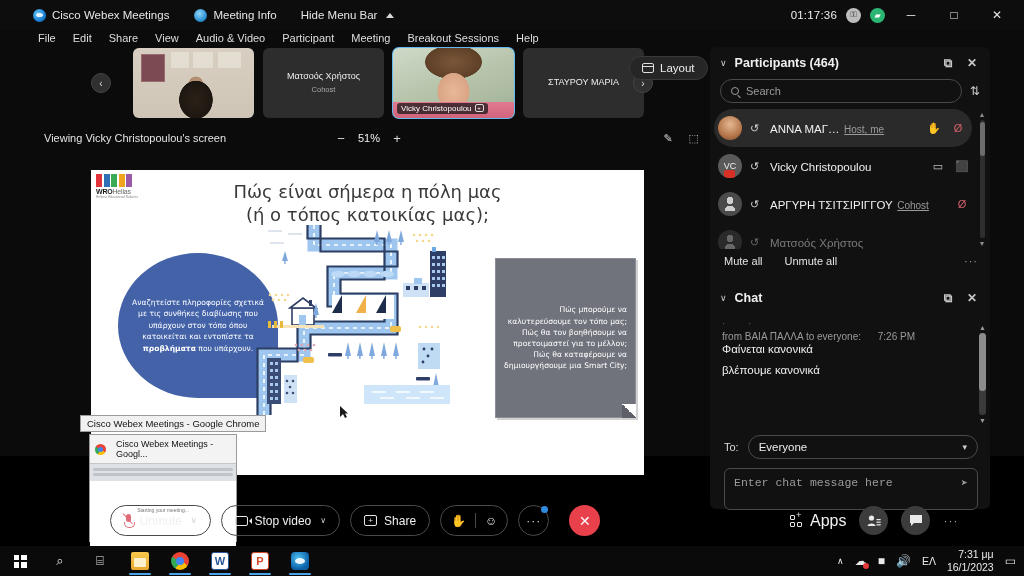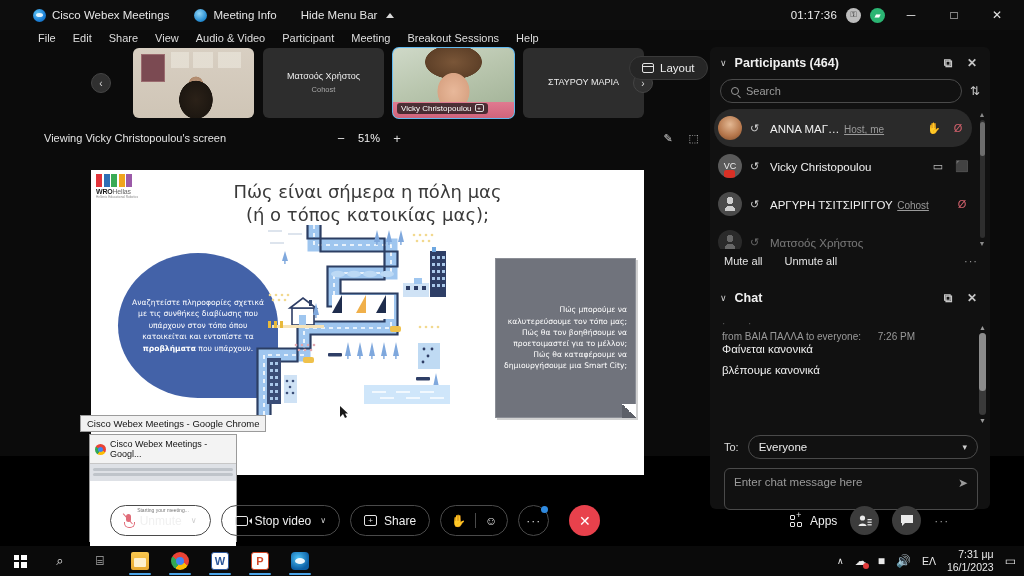--- a/index.html
+++ b/index.html
@@ -285,35 +285,35 @@
 
   .torow { display: flex; align-items: center; gap: 9px; padding: 6px 12px 0 14px; }
   .to-label { color: #dcdcdc; font-size: 11px; }
   .to-select {
     flex: 1; height: 24px; border: 1px solid #4a4a4a; border-radius: 13px;
     display: flex; align-items: center; padding: 0 10px; color: #ececec; font-size: 11.5px;
   }
   .to-select .chevd { margin-left: auto; color: #cfcfcf; font-size: 9px; }
   .chatinput {
     margin: 9px 12px 0 14px; height: 42px; border: 1px solid #4a4a4a; border-radius: 6px;
-    display: flex; align-items: flex-start; padding: 7px 9px; color: #9b9b9b; font-size: 11.5px;
+    display: flex; align-items: flex-start; padding: 7px 9px; color: #9b9b9b; font-size: 11.5px; font-family: Liberation Mono, monospace;
   }
   .send { margin-left: auto; color: #9b9b9b; font-size: 12px; }
 
   
   .tooltip {
     position: absolute; left: 80px; top: 415px;
     background: #f1f1f1; border: 1px solid #9b9b9b; color: #111;
     font-size: 9.5px; padding: 2px 6px; white-space: nowrap;
   }
   .chrome-prev {
     position: absolute; left: 89px; top: 434px; width: 148px; height: 108px;
     background: #f3f3f3; border: 1px solid #9a9a9a;
   }
-  .cp-title { display: flex; align-items: center; gap: 4px; padding: 4px 5px; font-size: 9px; color: #111; }
+  .cp-title { display: flex; align-items: center; gap: 10px; padding: 4px 5px; font-size: 9px; color: #111; }
   .chrome-dot {
     width: 11px; height: 11px; border-radius: 50%; flex: none;
     background: conic-gradient(#ea4335 0 33%, #fbbc05 33% 58%, #34a853 58% 83%, #ea4335 83% 100%);
     position: relative;
   }
   .chrome-dot::after { content:""; position:absolute; left:3px; top:3px; width:5px; height:5px; border-radius:50%; background:#4285f4; }
   .cp-chrome-ui { height: 18px; background: #dee1e6; border-top: 1px solid #c7c7c7; padding: 2px 3px; }
   .cp-bar { height: 3px; background: #bfc4ca; margin: 2px 0; border-radius: 2px; }
   .cp-page { background: #fff; height: 68px; position: relative; }
   .cp-page-txt { position: absolute; left: 0; right: 0; top: 26px; text-align: center; font-size: 5px; color: #777; }
@@ -361,21 +361,21 @@
   }
   .blue-dot { position: absolute; right: 0px; top: 0px; width: 7px; height: 7px; border-radius: 50%; background: #2f8ae0; }
   .endcall {
     width: 31px; height: 31px; border-radius: 50%; background: #e8414c; color: #fff;
     display: flex; align-items: center; justify-content: center; font-size: 14px; margin-left: 10px;
   }
   .rightctrl {
     position: absolute; left: 790px; top: 496px; width: 234px; height: 49px;
     display: flex; align-items: center; gap: 13px;
   }
-  .apps-btn { display: flex; align-items: center; gap: 7px; color: #efefef; font-size: 12px; }
+  .apps-btn { display: flex; align-items: center; gap: 7px; color: #efefef; font-size: 16px; }
   .apps-ico { width: 13px; height: 12px; position: relative; flex: none; }
   .apps-ico i {
     position: absolute; width: 5px; height: 5px; border: 1.2px solid #e6e6e6; border-radius: 1px; display:block;
   }
   .apps-ico i:nth-child(1){ left:0; top:0; }
   .apps-ico i:nth-child(2){ left:0; top:7px; }
   .apps-ico i:nth-child(3){ left:7px; top:7px; }
   .apps-ico i:nth-child(4){ left:7px; top:0; border:none; }
   .apps-ico i:nth-child(4)::after { content:"+"; position:absolute; left:-1px; top:-5px; color:#e6e6e6; font-size:9px; }
   .circ-btn {

